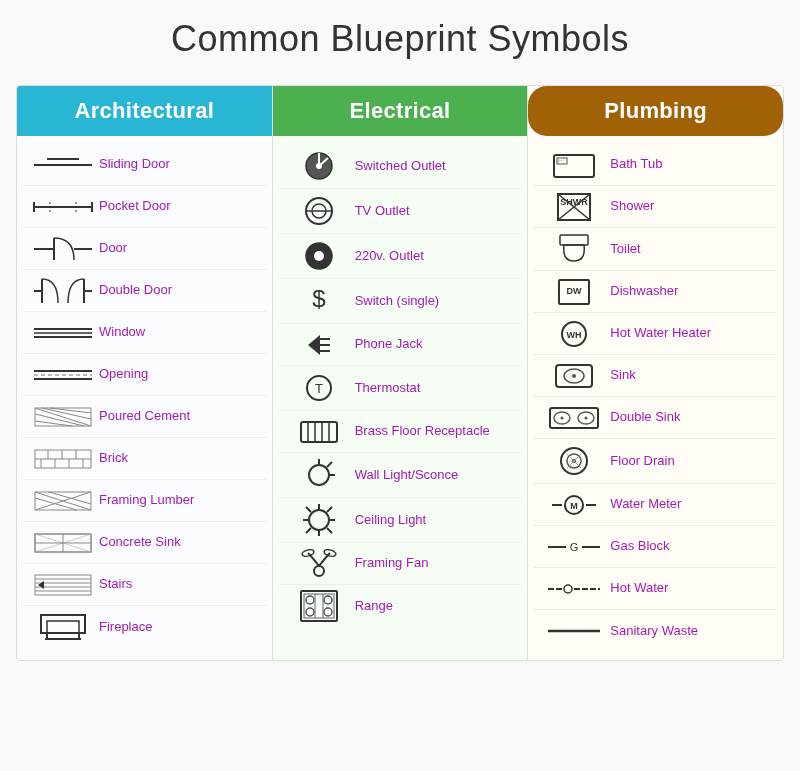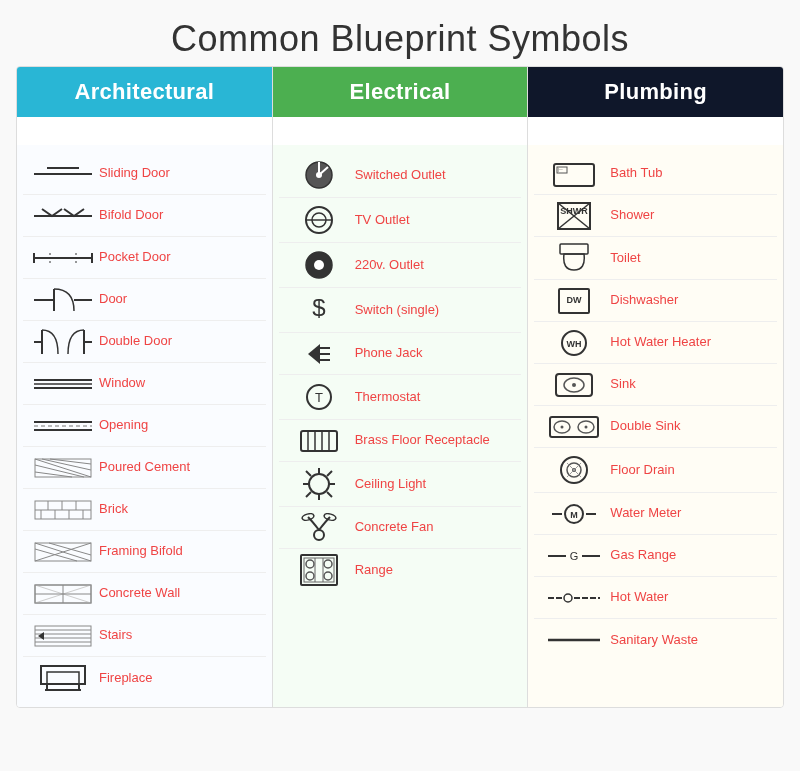--- a/index.html
+++ b/index.html
@@ -10,52 +10,51 @@
       min-height: 771px;
       display: flex;
       flex-direction: column;
       align-items: center;
       padding: 18px 16px 24px;
     }
     h1 {
       font-size: 36px;
       font-weight: 300;
       color: #333;
-      margin-bottom: 6px;
+      margin-bottom: 25px;
       letter-spacing: 0.5px;
     }
     .columns {
       display: flex;
       width: 100%;
       gap: 0;
       border: 1px solid #ddd;
       border-radius: 4px;
       overflow: hidden;
       background: #fff;
     }
     .col {
       flex: 1;
       display: flex;
       flex-direction: column;
-      gap: 28px;
     }
     .col:not(:last-child) {
       border-right: 1px solid #ddd;
     }
     .col-header {
       padding: 12px 10px;
       text-align: center;
       color: #fff;
       font-size: 22px;
       font-weight: 600;
       letter-spacing: 0.3px;
     }
     .col-arch .col-header { background: #29b6d5; }
     .col-elec .col-header { background: #4caf50; }
-    .col-plumb .col-header { background: #0f172a; }
+    .col-plumb .col-header { background: #a16207; border-radius: 19px; }
     .col-body {
       padding: 8px 6px;
       background: #fafcff;
       flex: 1;
     }
     .col-elec .col-body { background: #f5fdf5; }
     .col-plumb .col-body { background: #fffdf5; }
     .sym-row {
       display: flex;
       align-items: center;
@@ -66,21 +65,21 @@
     .sym-row:last-child { border-bottom: none; }
     .sym-icon {
       width: 72px;
       min-width: 72px;
       display: flex;
       align-items: flex-end;
       justify-content: center;
     }
     .sym-label {
       font-size: 13px;
-      color: #ef4444;
+      color: #a21caf;
       line-height: 1.3;
     }
 
   </style>
 </head>
 <body>
 
 <h1>Common Blueprint Symbols</h1>
 
 <div class="columns">
@@ -93,30 +92,20 @@
         <div class="sym-icon">
           <svg width="62" height="20" viewBox="0 0 62 20">
             <line x1="2" y1="10" x2="60" y2="10" stroke="#333" stroke-width="2"></line>
             <line x1="15" y1="4" x2="32" y2="4" stroke="#333" stroke-width="2"></line>
             <line x1="30" y1="4" x2="47" y2="4" stroke="#333" stroke-width="2"></line>
           </svg>
         </div>
         <span class="sym-label">Sliding Door</span>
       </div>
 
-      <div class="sym-row">
-        <div class="sym-icon">
-          <svg width="62" height="22" viewBox="0 0 62 22">
-            <line x1="2" y1="11" x2="60" y2="11" stroke="#333" stroke-width="2"></line>
-            <polyline points="10,4 20,11 30,4" fill="none" stroke="#333" stroke-width="2"></polyline>
-            <polyline points="32,4 42,11 52,4" fill="none" stroke="#333" stroke-width="2"></polyline>
-          </svg>
-        </div>
-        <span class="sym-label">Bifold Door</span>
-      </div>
 
       <div class="sym-row">
         <div class="sym-icon">
           <svg width="62" height="16" viewBox="0 0 62 16">
             <line x1="2" y1="8" x2="60" y2="8" stroke="#333" stroke-width="2"></line>
             <line x1="2" y1="3" x2="2" y2="13" stroke="#333" stroke-width="2"></line>
             <line x1="60" y1="3" x2="60" y2="13" stroke="#333" stroke-width="2"></line>
             <line x1="18" y1="3" x2="18" y2="13" stroke="#333" stroke-width="1" stroke-dasharray="2,2"></line>
             <line x1="44" y1="3" x2="44" y2="13" stroke="#333" stroke-width="1" stroke-dasharray="2,2"></line>
           </svg>
@@ -206,35 +195,35 @@
       <div class="sym-row">
         <div class="sym-icon">
           <svg width="58" height="20" viewBox="0 0 58 20">
             <rect x="1" y="1" width="56" height="18" fill="none" stroke="#888" stroke-width="1"></rect>
             <line x1="1" y1="1" x2="57" y2="19" stroke="#888" stroke-width="1"></line>
             <line x1="1" y1="19" x2="57" y2="1" stroke="#888" stroke-width="1"></line>
             <line x1="15" y1="1" x2="57" y2="13" stroke="#888" stroke-width="1"></line>
             <line x1="1" y1="7" x2="43" y2="19" stroke="#888" stroke-width="1"></line>
           </svg>
         </div>
-        <span class="sym-label">Framing Bifold</span>
+        <span class="sym-label">Framing Lumber</span>
       </div>
 
       <div class="sym-row">
         <div class="sym-icon">
           <svg width="58" height="20" viewBox="0 0 58 20">
             <rect x="1" y="1" width="56" height="18" fill="none" stroke="#888" stroke-width="1"></rect>
             <line x1="1" y1="1" x2="57" y2="19" stroke="#ccc" stroke-width="1"></line>
             <line x1="1" y1="19" x2="57" y2="1" stroke="#ccc" stroke-width="1"></line>
             <rect x="1" y="1" width="56" height="18" fill="none" stroke="#888" stroke-width="1"></rect>
             <line x1="29" y1="1" x2="29" y2="19" stroke="#888" stroke-width="1"></line>
             <line x1="1" y1="10" x2="57" y2="10" stroke="#888" stroke-width="1"></line>
           </svg>
         </div>
-        <span class="sym-label">Concrete Wall</span>
+        <span class="sym-label">Concrete Sink</span>
       </div>
 
       <div class="sym-row">
         <div class="sym-icon">
           <svg width="58" height="22" viewBox="0 0 58 22">
             <rect x="1" y="1" width="56" height="20" fill="none" stroke="#888" stroke-width="1"></rect>
             <line x1="1" y1="5" x2="57" y2="5" stroke="#888" stroke-width="1"></line>
             <line x1="1" y1="9" x2="57" y2="9" stroke="#888" stroke-width="1"></line>
             <line x1="1" y1="13" x2="57" y2="13" stroke="#888" stroke-width="1"></line>
             <line x1="1" y1="17" x2="57" y2="17" stroke="#888" stroke-width="1"></line>
@@ -334,20 +323,31 @@
             <rect x="1" y="1" width="36" height="20" fill="none" stroke="#333" stroke-width="2" rx="2"></rect>
             <line x1="8" y1="1" x2="8" y2="21" stroke="#333" stroke-width="1.5"></line>
             <line x1="15" y1="1" x2="15" y2="21" stroke="#333" stroke-width="1.5"></line>
             <line x1="22" y1="1" x2="22" y2="21" stroke="#333" stroke-width="1.5"></line>
             <line x1="29" y1="1" x2="29" y2="21" stroke="#333" stroke-width="1.5"></line>
           </svg>
         </div>
         <span class="sym-label">Brass Floor Receptacle</span>
       </div>
 
+      <div class="sym-row">
+        <div class="sym-icon">
+          <svg width="34" height="34" viewBox="0 0 34 34">
+            <circle cx="17" cy="17" r="10" fill="none" stroke="#333" stroke-width="2"></circle>
+            <line x1="17" y1="7" x2="17" y2="1" stroke="#333" stroke-width="2"></line>
+            <line x1="25" y1="9" x2="30" y2="4" stroke="#333" stroke-width="2"></line>
+            <line x1="27" y1="17" x2="33" y2="17" stroke="#333" stroke-width="2"></line>
+          </svg>
+        </div>
+        <span class="sym-label">Wall Light/Sconce</span>
+      </div>
 
       <div class="sym-row">
         <div class="sym-icon">
           <svg width="34" height="34" viewBox="0 0 34 34">
             <circle cx="17" cy="17" r="10" fill="none" stroke="#333" stroke-width="2"></circle>
             <line x1="17" y1="7" x2="17" y2="1" stroke="#333" stroke-width="2"></line>
             <line x1="25" y1="9" x2="30" y2="4" stroke="#333" stroke-width="2"></line>
             <line x1="27" y1="17" x2="33" y2="17" stroke="#333" stroke-width="2"></line>
             <line x1="25" y1="25" x2="30" y2="30" stroke="#333" stroke-width="2"></line>
             <line x1="17" y1="27" x2="17" y2="33" stroke="#333" stroke-width="2"></line>
@@ -362,21 +362,21 @@
       <div class="sym-row">
         <div class="sym-icon">
           <svg width="38" height="30" viewBox="0 0 38 30">
             <circle cx="19" cy="22" r="5" fill="none" stroke="#333" stroke-width="2"></circle>
             <path d="M19,17 Q12,8 8,4" fill="none" stroke="#333" stroke-width="2"></path>
             <path d="M19,17 Q26,8 30,4" fill="none" stroke="#333" stroke-width="2"></path>
             <ellipse cx="8" cy="4" rx="6" ry="3" fill="none" stroke="#333" stroke-width="1.5" transform="rotate(-15,8,4)"></ellipse>
             <ellipse cx="30" cy="4" rx="6" ry="3" fill="none" stroke="#333" stroke-width="1.5" transform="rotate(15,30,4)"></ellipse>
           </svg>
         </div>
-        <span class="sym-label">Concrete Fan</span>
+        <span class="sym-label">Framing Fan</span>
       </div>
 
       <div class="sym-row">
         <div class="sym-icon">
           <svg width="38" height="32" viewBox="0 0 38 32">
             <rect x="1" y="1" width="36" height="30" fill="none" stroke="#333" stroke-width="2" rx="1"></rect>
             <rect x="4" y="4" width="30" height="24" fill="none" stroke="#666" stroke-width="1"></rect>
             <circle cx="10" cy="10" r="4" fill="none" stroke="#555" stroke-width="1.5"></circle>
             <circle cx="28" cy="10" r="4" fill="none" stroke="#555" stroke-width="1.5"></circle>
             <circle cx="10" cy="22" r="4" fill="none" stroke="#555" stroke-width="1.5"></circle>
@@ -499,21 +499,21 @@
       </div>
 
       <div class="sym-row">
         <div class="sym-icon">
           <svg width="56" height="16" viewBox="0 0 56 16">
             <line x1="2" y1="8" x2="20" y2="8" stroke="#333" stroke-width="2"></line>
             <text x="28" y="12" font-size="11" text-anchor="middle" font-family="Arial" fill="#333">G</text>
             <line x1="36" y1="8" x2="54" y2="8" stroke="#333" stroke-width="2"></line>
           </svg>
         </div>
-        <span class="sym-label">Gas Range</span>
+        <span class="sym-label">Gas Block</span>
       </div>
 
       <div class="sym-row">
         <div class="sym-icon">
           <svg width="56" height="14" viewBox="0 0 56 14">
             <line x1="2" y1="7" x2="16" y2="7" stroke="#333" stroke-width="2" stroke-dasharray="6,2"></line>
             <circle cx="22" cy="7" r="4" fill="none" stroke="#333" stroke-width="1.5"></circle>
             <line x1="28" y1="7" x2="54" y2="7" stroke="#333" stroke-width="2" stroke-dasharray="6,2"></line>
           </svg>
         </div>

